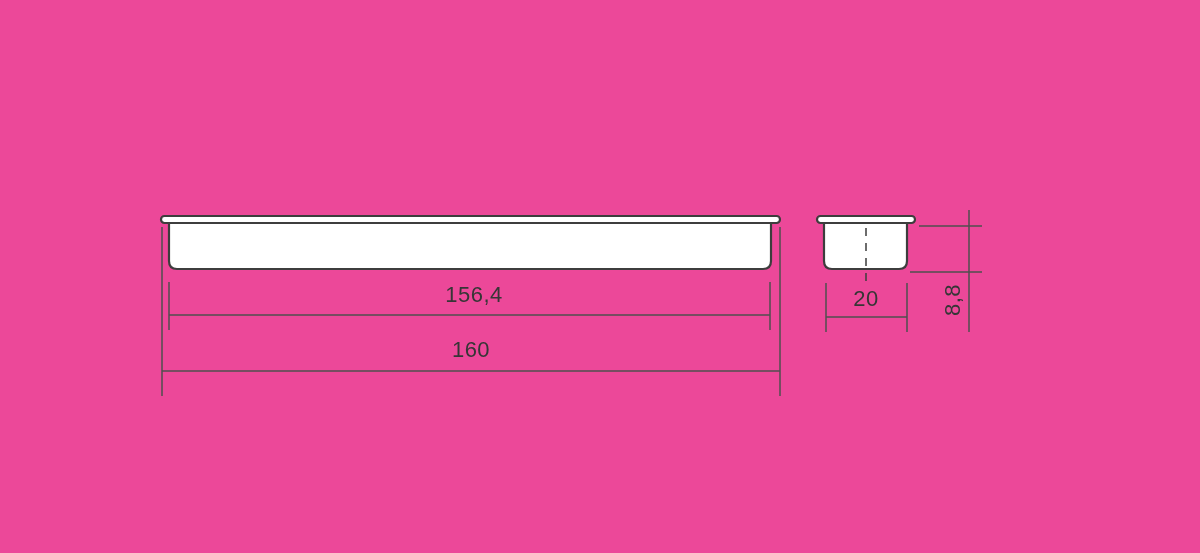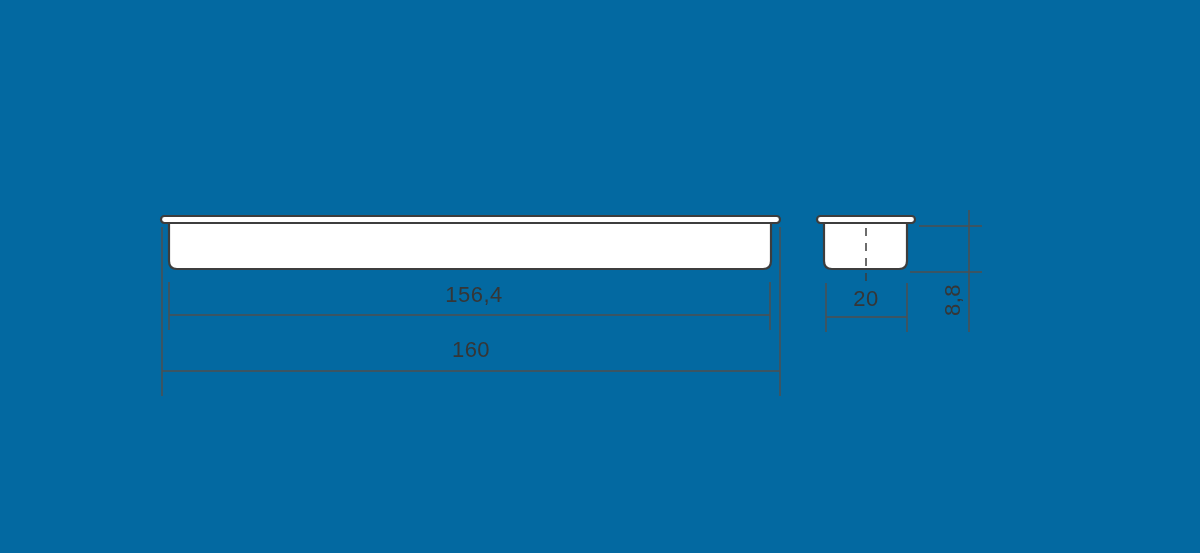--- a/index.html
+++ b/index.html
@@ -4,21 +4,21 @@
 <style>
   html, body {
     margin: 0;
     padding: 0;
     background: #ffffff;
   }
   .canvas {
     position: relative;
     width: 1200px;
     height: 553px;
-    background: #0369a1;
+    background: #ec4899;
     overflow: hidden;
   }
   svg {
     display: block;
   }
   .dim-text {
     font-family: "Liberation Sans", sans-serif;
     font-size: 22px;
     letter-spacing: 0.5px;
   }

